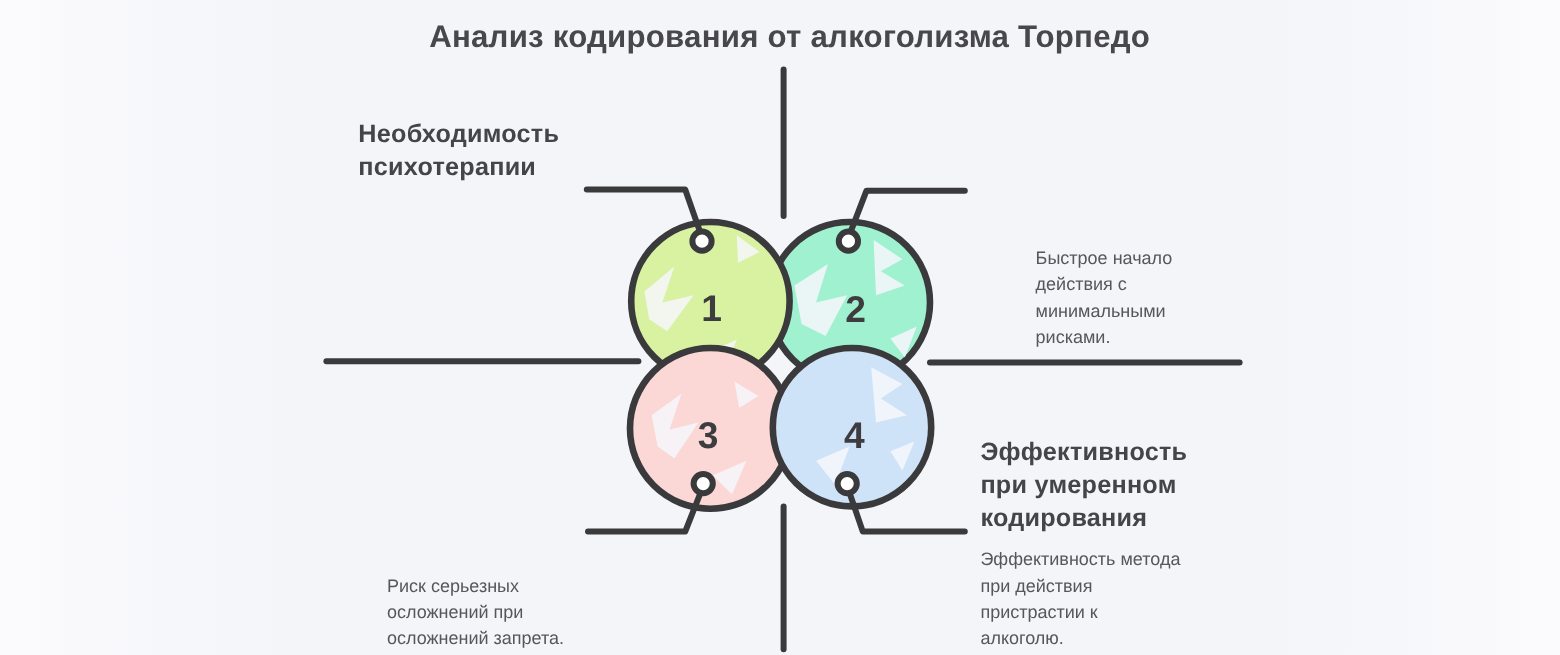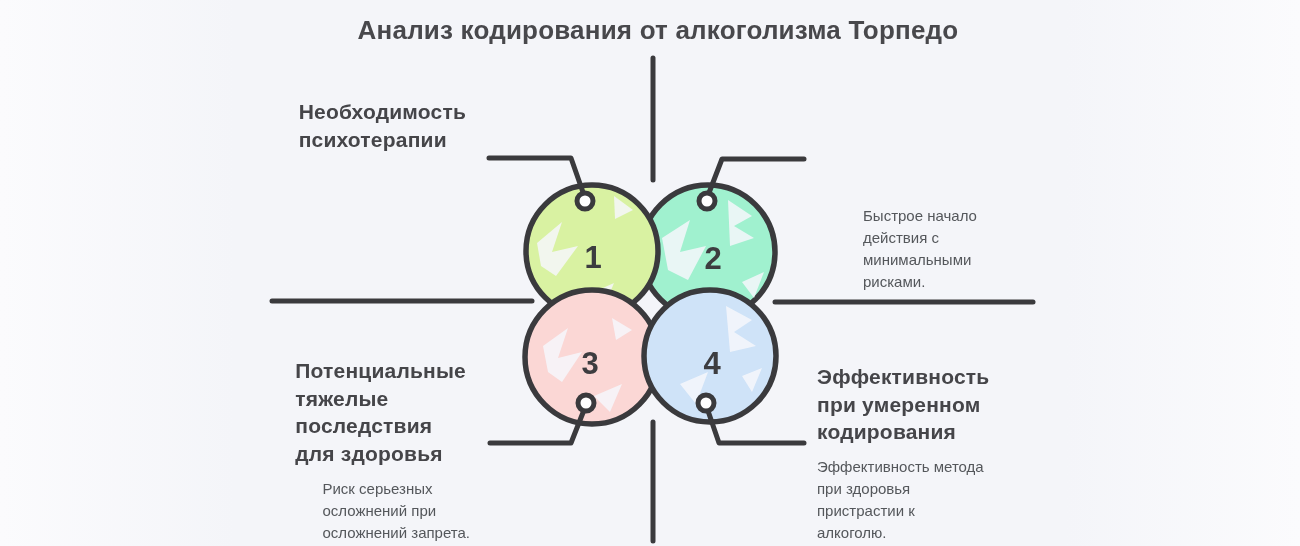--- a/index.html
+++ b/index.html
@@ -147,29 +147,25 @@
   </svg>
 
   <div class="heading q-right h-tl">Необходимость
 психотерапии</div>
 
   <div class="body-text b-tr">Быстрое начало
 действия с
 минимальными
 рисками.</div>
 
-  <div class="heading q-right h-bl">Потенциальные
-тяжелые
-последствия
-для здоровья</div>
   <div class="body-text q-right b-bl">Риск серьезных
 осложнений при
 осложнений запрета.</div>
 
   <div class="heading h-br">Эффективность
 при умеренном
 кодирования</div>
   <div class="body-text b-br">Эффективность метода
-при здоровья
+при действия
 пристрастии к
 алкоголю.</div>
 
 </div>
 
 </body></html>

